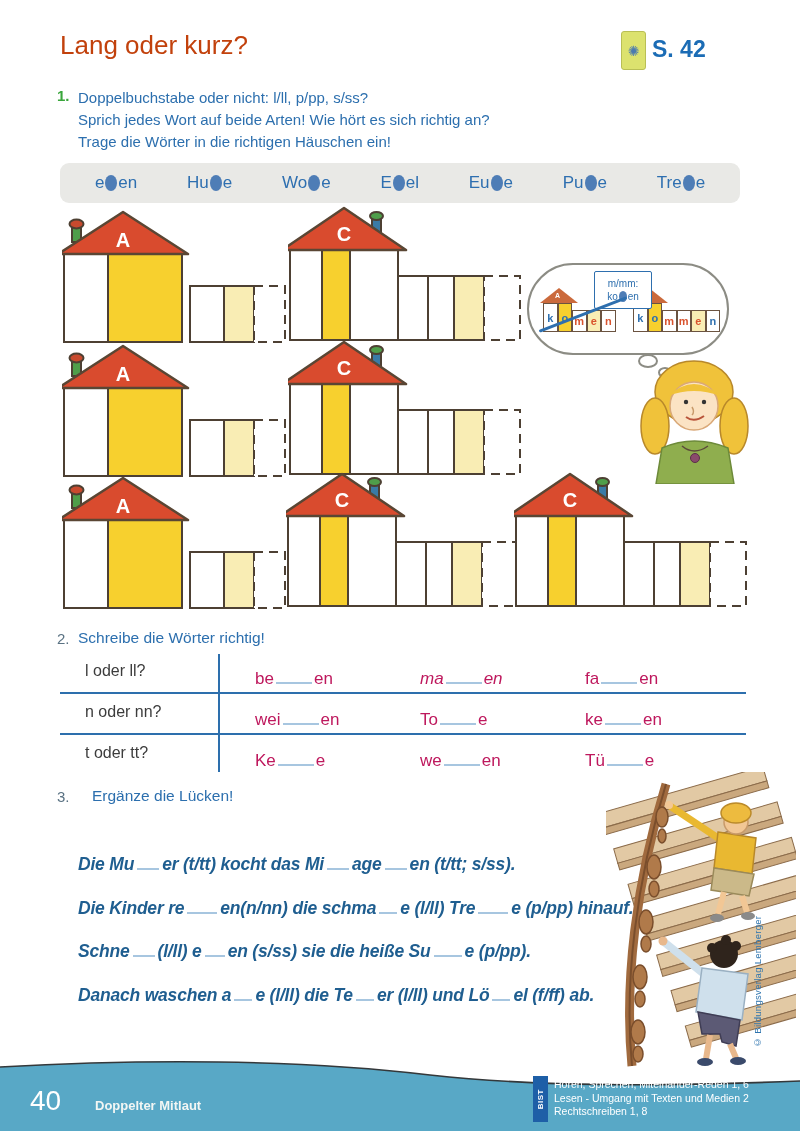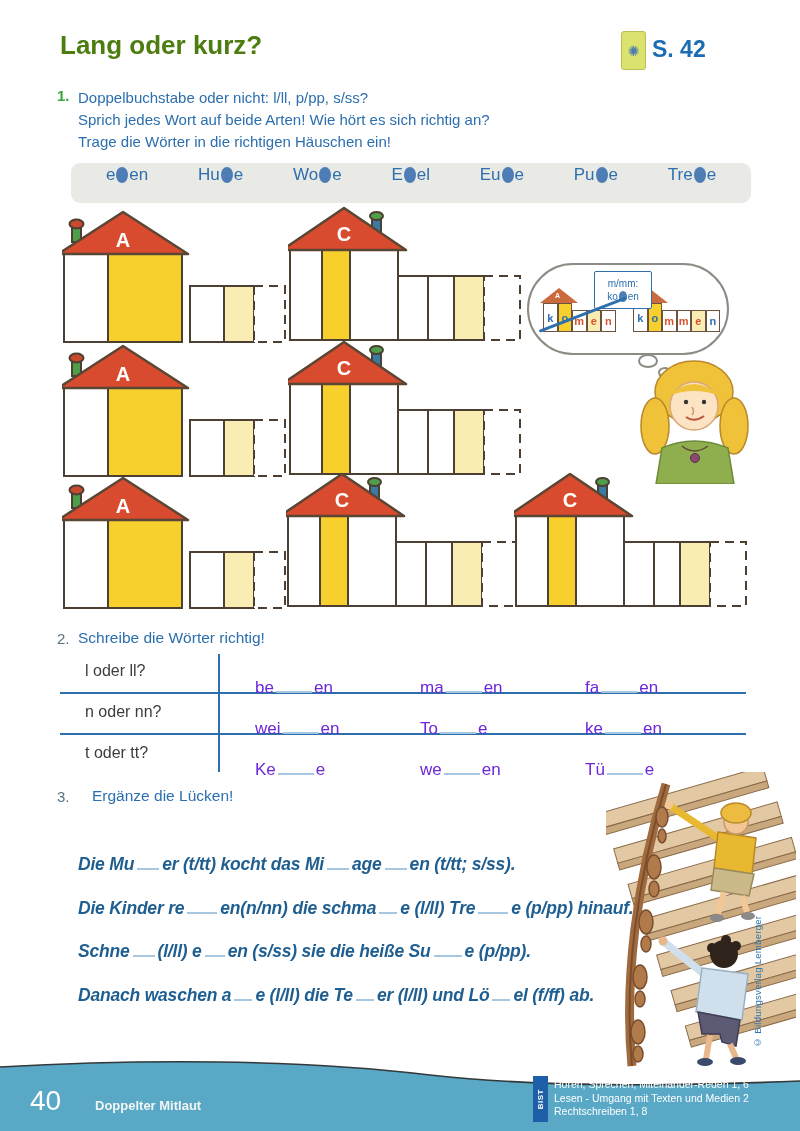--- a/index.html
+++ b/index.html
@@ -1,45 +1,45 @@
 <!DOCTYPE html>
 <html><head>
 <meta charset="utf-8">
 <style>
   html,body{margin:0;padding:0;background:#fff;}
   .page{position:relative;width:800px;height:1131px;background:#fff;overflow:hidden;
         font-family:"Liberation Sans",sans-serif;}
   
-  .title{position:absolute;left:60px;top:30px;font-size:26px;font-weight:bold;color:#4d7c0f;}
+  .title{position:absolute;left:60px;top:30px;font-size:26px;font-weight:normal;color:#c2410c;}
   .ref-icon{position:absolute;left:621px;top:31px;width:23px;height:37px;background:#dce26e;
             border:1px solid #b9bf55;border-radius:3px;display:flex;align-items:center;justify-content:center;}
   .ref-icon span{color:#4a7ab0;font-size:14px;}
   .sref{position:absolute;left:652px;top:36px;font-size:23px;font-weight:bold;color:#1b6cb5;}
   
   .tnum{position:absolute;font-size:15px;font-weight:bold;}
   .tnum.green{color:#3aa63c;}
   .tnum.gray{color:#5a7283;font-weight:normal;}
   .t1text{position:absolute;left:78px;top:87px;width:600px;font-size:15px;color:#2c6fae;line-height:22px;}
   .t1text span{display:block;}
   .thead{position:absolute;font-size:15.5px;color:#2c6fae;}
   
-  .band{position:absolute;left:71px;top:163px;width:680px;height:40px;background:#e9e9e6;border-radius:9px;
-        display:flex;justify-content:space-around;padding:2px 10px;box-sizing:border-box;}
+  .band{position:absolute;left:60px;top:163px;width:680px;height:40px;background:#e9e9e6;border-radius:9px;
+        display:flex;align-items:center;justify-content:space-around;padding:8px 10px;box-sizing:border-box;}
   .word{font-size:17px;color:#2e6fb0;white-space:nowrap;}
   .oval{display:inline-block;width:12px;height:16px;background:#4e7db6;border-radius:50%;
         vertical-align:-3px;margin:0 1px;}
   
   .house-slot{position:absolute;}
   
   .t2table{position:absolute;left:60px;top:652px;width:686px;height:122px;}
   .t2vline{position:absolute;left:158px;top:2px;width:2px;height:118px;background:#2d6fad;}
   .t2hline{position:absolute;left:0;width:686px;height:2px;background:#2d6fad;}
   .t2row{position:absolute;left:0;width:686px;height:40px;}
   .t2label{position:absolute;left:25px;top:10px;font-size:16px;color:#3c3c3c;}
-  .t2entry{position:absolute;top:26px;font-size:17px;color:#6d28d9;white-space:nowrap;}
+  .t2entry{position:absolute;top:17px;font-size:17px;color:#be185d;white-space:nowrap;}
   .blank{display:inline-block;width:36px;height:13px;border-bottom:2px solid #a7c6e0;margin:0 2px;}
   
   .story-title{position:absolute;left:78px;top:818px;font-size:19px;font-weight:bold;color:#1d5474;}
   .story{position:absolute;left:78px;top:854px;width:676px;z-index:3;}
   .story-line{height:43.5px;font-size:17.5px;font-style:italic;font-weight:bold;color:#1f5e90;
               letter-spacing:-0.2px;white-space:nowrap;}
   .gap{display:inline-block;height:13px;border-bottom:2px solid #a7c6e0;margin:0 3px;}
   
   .bubble{position:absolute;left:527px;top:263px;width:198px;height:88px;background:#fff;
           border:2px solid #8c8c84;border-radius:46px;z-index:2;}
@@ -236,21 +236,21 @@
   <div class="tnum gray" style="left:57px;top:630px;">2.</div>
   <div class="thead" style="left:78px;top:629px;">Schreibe die Wörter richtig!</div>
   <div class="t2table">
     <div class="t2vline"></div>
     <div class="t2hline" style="top:40px;"></div>
     <div class="t2hline" style="top:81px;"></div>
     <div id="t2rows">
         <div class="t2row" style="top: 0px;">
           <span class="t2label">l oder ll?</span>
           <span class="t2entry" style="left: 195px;">be<span class="blank"></span>en</span>
-          <span class="t2entry" style="left: 360px;">ma<span class="blank"></span>en</span>
+          <span class="t2entry" style="left: 360px; font-style: italic;">ma<span class="blank"></span>en</span>
           <span class="t2entry" style="left: 525px;">fa<span class="blank"></span>en</span>
         </div>
         <div class="t2row" style="top: 41px;">
           <span class="t2label">n oder nn?</span>
           <span class="t2entry" style="left: 195px;">wei<span class="blank"></span>en</span>
           <span class="t2entry" style="left: 360px;">To<span class="blank"></span>e</span>
           <span class="t2entry" style="left: 525px;">ke<span class="blank"></span>en</span>
         </div>
         <div class="t2row" style="top: 82px; text-align: center;">
           <span class="t2label">t oder tt?</span>

